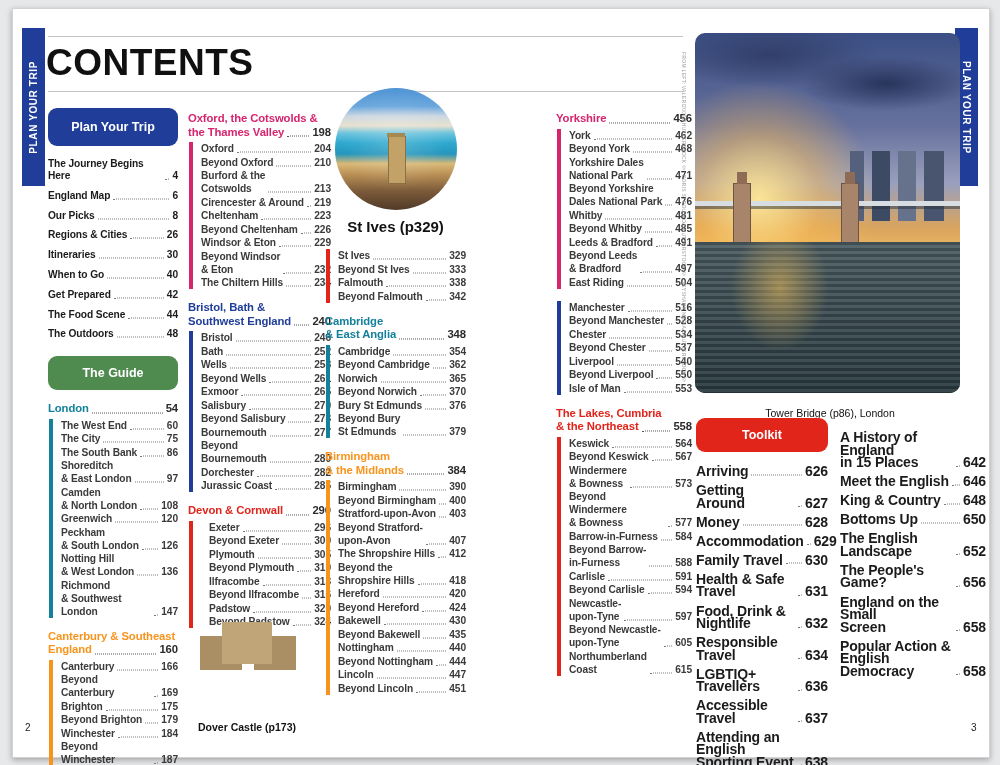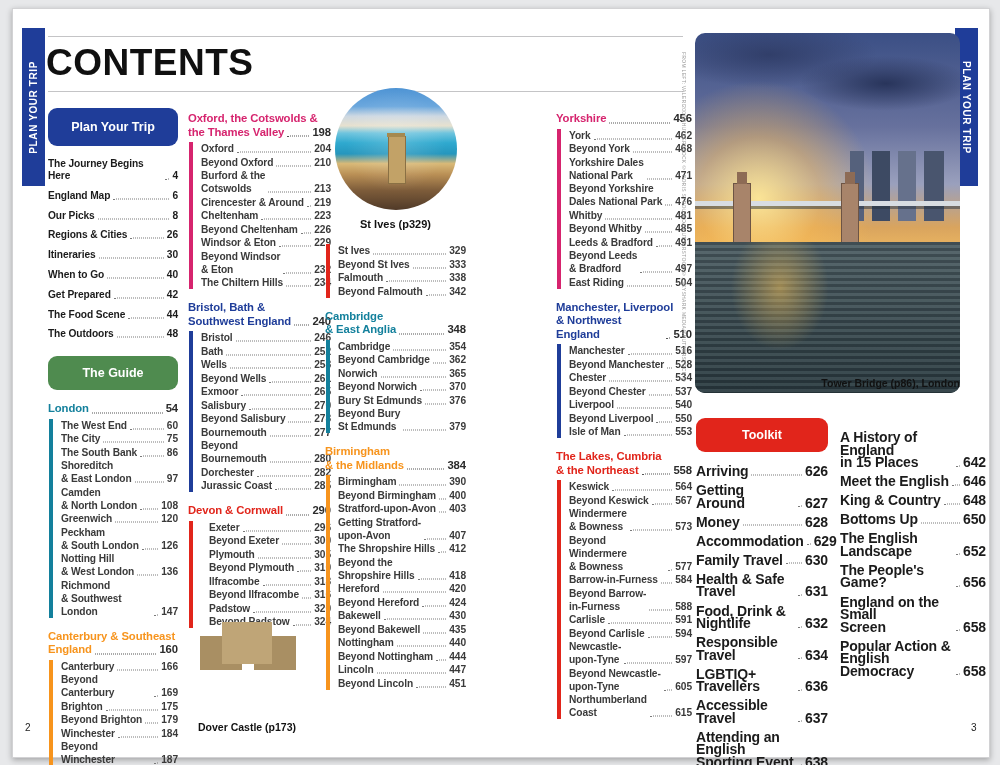--- a/index.html
+++ b/index.html
@@ -46,21 +46,21 @@
   
   .circle-photo{border-radius:50%;overflow:hidden;position:relative;}
   #stives-wrap{text-align:center;}
   #stives{width:122px;height:122px;margin:0 auto;
     background:
       radial-gradient(circle at 50% 44%, rgba(255,255,255,.18), transparent 55%),
       linear-gradient(180deg,#4f94d4 0%,#6aa7dd 15%,#cdd8e2 23%,#e7e1cf 31%,
         #6ec4de 37%,#2fa9cf 45%,#2596bd 54%,#d9b977 62%,#b98f55 71%,#7d5c3a 84%,#503a28 100%);}
   #stives .tower{position:absolute;left:53px;top:48px;width:16px;height:46px;background:#c2a267;border:1px solid #8a7044;}
   #stives .tower:before{content:"";position:absolute;left:-2px;top:-4px;width:18px;height:4px;background:#a5894f;}
-  .photo-caption{font-weight:bold;font-size:11px;color:#111;margin-top:8px;margin-bottom:14px;}
+  .photo-caption{font-weight:bold;font-size:15px;color:#111;margin-top:8px;margin-bottom:14px;}
   #dover{position:absolute;left:184px;top:588px;width:126px;height:126px;
     background:
       radial-gradient(ellipse 36px 14px at 30% 16%, #ffffff 55%, transparent 60%),
       radial-gradient(ellipse 30px 12px at 72% 26%, #f4f8fb 55%, transparent 62%),
       linear-gradient(180deg,#3f97e0 0%,#55a6e6 34%,#9db3c4 42%,#b09а6e 46%,
         #b59a6d 50%,#8a7450 58%,#44506b 66%,#3a4456 74%,#8a7a52 82%,#6f7a45 90%,#5c6b3a 100%);}
   #dover .keep{position:absolute;left:38px;top:34px;width:50px;height:42px;background:#bfa577;
     box-shadow:-26px 10px 0 -4px #a98f63, 28px 10px 0 -4px #a98f63;}
   #dover-caption{position:absolute;left:147px;top:721px;width:200px;text-align:center;
     font-weight:bold;font-size:10.5px;color:#111;}
@@ -79,22 +79,22 @@
   #tower .t1,#tower .t2{position:absolute;width:16px;height:78px;background:#a8846a;
     border:1px solid #6d5444;top:150px;}
   #tower .t1{left:38px;} #tower .t2{left:146px;}
   #tower .t1:before,#tower .t2:before{content:"";position:absolute;left:3px;top:-12px;width:10px;height:12px;background:#8d6b55;}
   #tower .deck{position:absolute;left:0;top:168px;width:100%;height:5px;background:#d8dde2;box-shadow:0 3px 0 rgba(40,50,60,.5);}
   #tower .city{position:absolute;right:8px;top:118px;width:110px;height:70px;
     background:
       linear-gradient(90deg, transparent 0 8px, #55617c 8px 22px, transparent 22px 30px,
         #3d4a63 30px 48px, transparent 48px 56px, #66718c 56px 74px, transparent 74px 82px,
         #49556e 82px 102px, transparent 102px);}
-  #tower-caption{position:absolute;left:700px;top:377px;width:260px;text-align:right;
-    font-weight:bold;font-size:10.5px;color:#111;}
+  #tower-caption{position:absolute;left:700px;top:407px;width:260px;text-align:center;
+    font-weight:normal;font-size:10.5px;color:#111;}
   #credit{position:absolute;left:681px;top:52px;height:345px;writing-mode:vertical-rl;
     font-size:5px;color:#9a9a9a;letter-spacing:.3px;overflow:hidden;}
   .pagenum{position:absolute;top:722px;font-size:10px;color:#222;}
   #pn-left{left:25px;} #pn-right{left:971px;}
 </style>
 </head>
 <body>
 
 <div class="canvas">
   <div class="sheet"></div>
@@ -544,21 +544,21 @@
               <span class="lbl">Beyond Birmingham</span>
               <span class="dots"></span>
               <span class="pg">400</span>
             </div>
             <div class="row">
               <span class="lbl">Stratford-upon-Avon</span>
               <span class="dots"></span>
               <span class="pg">403</span>
             </div>
             <div class="row">
-              <span class="lbl">Getting Stratford-
+              <span class="lbl">Beyond Stratford-
 upon-Avon</span>
               <span class="dots"></span>
               <span class="pg">407</span>
             </div>
             <div class="row">
               <span class="lbl">The Shropshire Hills</span>
               <span class="dots"></span>
               <span class="pg">412</span>
             </div>
             <div class="row">
@@ -672,28 +672,20 @@
               <span class="pg">497</span>
             </div>
             <div class="row">
               <span class="lbl">East Riding</span>
               <span class="dots"></span>
               <span class="pg">504</span>
             </div>
           </div>
         </div>
         <div class="section">
-          <div class="sec-title">
-            <div style="color: rgb(31, 61, 153);">Manchester, Liverpool</div>
-            <div class="row">
-              <span class="lbl" style="color: rgb(31, 61, 153);">&amp; Northwest England</span>
-              <span class="dots"></span>
-              <span class="pg">510</span>
-            </div>
-          </div>
           <div class="entries" style="border-left-color: rgb(31, 61, 153);">
             <div class="row">
               <span class="lbl">Manchester</span>
               <span class="dots"></span>
               <span class="pg">516</span>
             </div>
             <div class="row">
               <span class="lbl">Beyond Manchester</span>
               <span class="dots"></span>
               <span class="pg">528</span>

